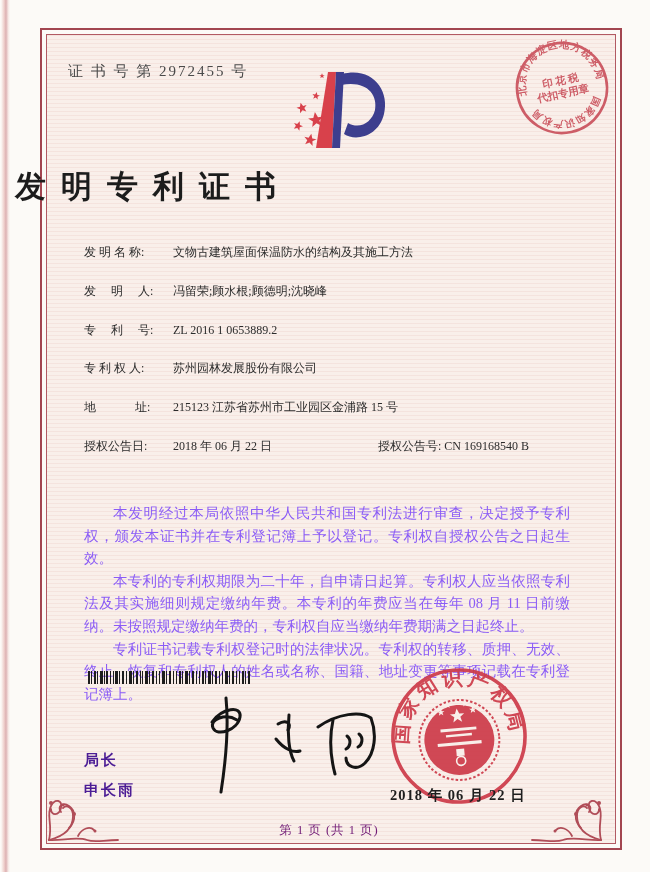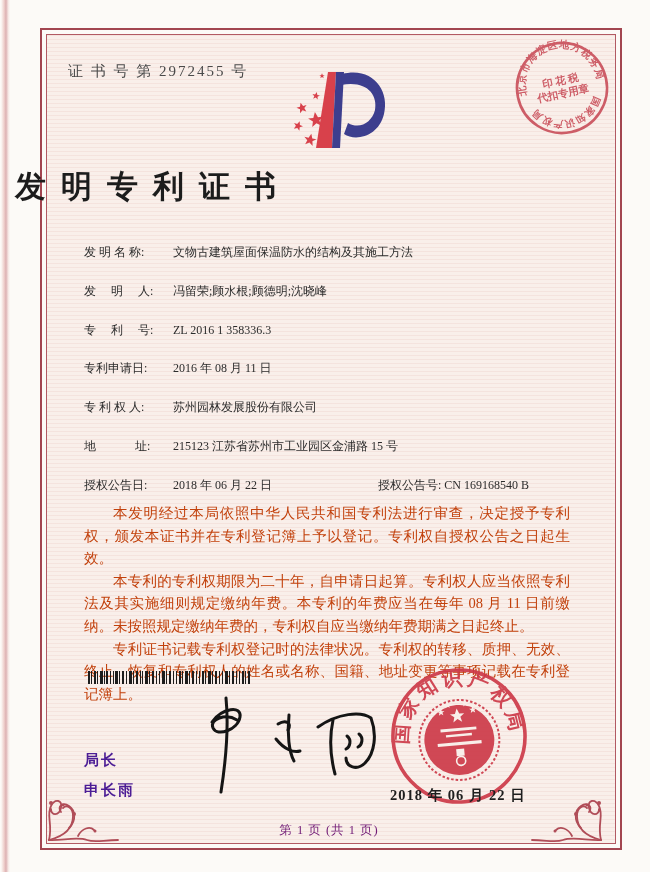--- a/index.html
+++ b/index.html
@@ -32,21 +32,21 @@
     font-size:31px;font-weight:700;color:#1c1c1c;letter-spacing:15px;padding-left:15px;
   }
   .fields{position:absolute;left:84px;top:244px;width:500px;}
   .field-row{height:38.8px;font-size:12px;color:#2b2b2b;white-space:nowrap;}
   .flabel{display:inline-block;min-width:86px;font-weight:500;}
   .fvalue{font-weight:500;}
   .fvalue.fixed{display:inline-block;width:172px;}
   .flabel.second{min-width:0;margin-left:30px;}
   .body-text{
     position:absolute;left:84px;top:502px;width:486px;
-    font-size:14.5px;line-height:22.6px;color:#c2410c;text-align:justify;
+    font-size:14.5px;line-height:22.6px;color:#8b5cf6;text-align:justify;
   }
   .body-text p{margin:0;text-indent:2em;}
   .barcode{position:absolute;left:88px;top:671px;}
   .director{position:absolute;left:84px;top:726px;font-size:15px;font-weight:600;color:#4c1d95;line-height:30px;letter-spacing:2px;margin-top:19px;}
   .signature{position:absolute;left:162px;top:690px;}
   .seal-big{position:absolute;left:383px;top:660px;transform:rotate(-5deg);opacity:.92;}
   .seal-date{position:absolute;left:390px;top:786px;font-size:14.5px;font-weight:600;color:#1e1e1e;letter-spacing:1px;}
   .footer{position:absolute;left:0;right:0;top:822px;text-align:center;font-size:12.5px;color:#701a75;letter-spacing:1px;}
   .corner{position:absolute;}
   .corner.bl{left:42px;top:766px;}
@@ -136,25 +136,21 @@
     <div class="field-row">
       <span class="flabel">发 明 名 称:</span>
       <span class="fvalue">文物古建筑屋面保温防水的结构及其施工方法</span>
     </div>
     <div class="field-row">
       <span class="flabel">发　 明　 人:</span>
       <span class="fvalue">冯留荣;顾水根;顾德明;沈晓峰</span>
     </div>
     <div class="field-row">
       <span class="flabel">专　 利　 号:</span>
-      <span class="fvalue">ZL 2016 1 358336.3</span>
-    </div>
-    <div class="field-row">
-      <span class="flabel">专利申请日:</span>
-      <span class="fvalue">2016 年 08 月 11 日</span>
+      <span class="fvalue">ZL 2016 1 0653889.2</span>
     </div>
     <div class="field-row">
       <span class="flabel">专 利 权 人:</span>
       <span class="fvalue">苏州园林发展股份有限公司</span>
     </div>
     <div class="field-row">
       <span class="flabel">地　　　 址:</span>
       <span class="fvalue">215123 江苏省苏州市工业园区金浦路 15 号</span>
     </div>
     <div class="field-row">

